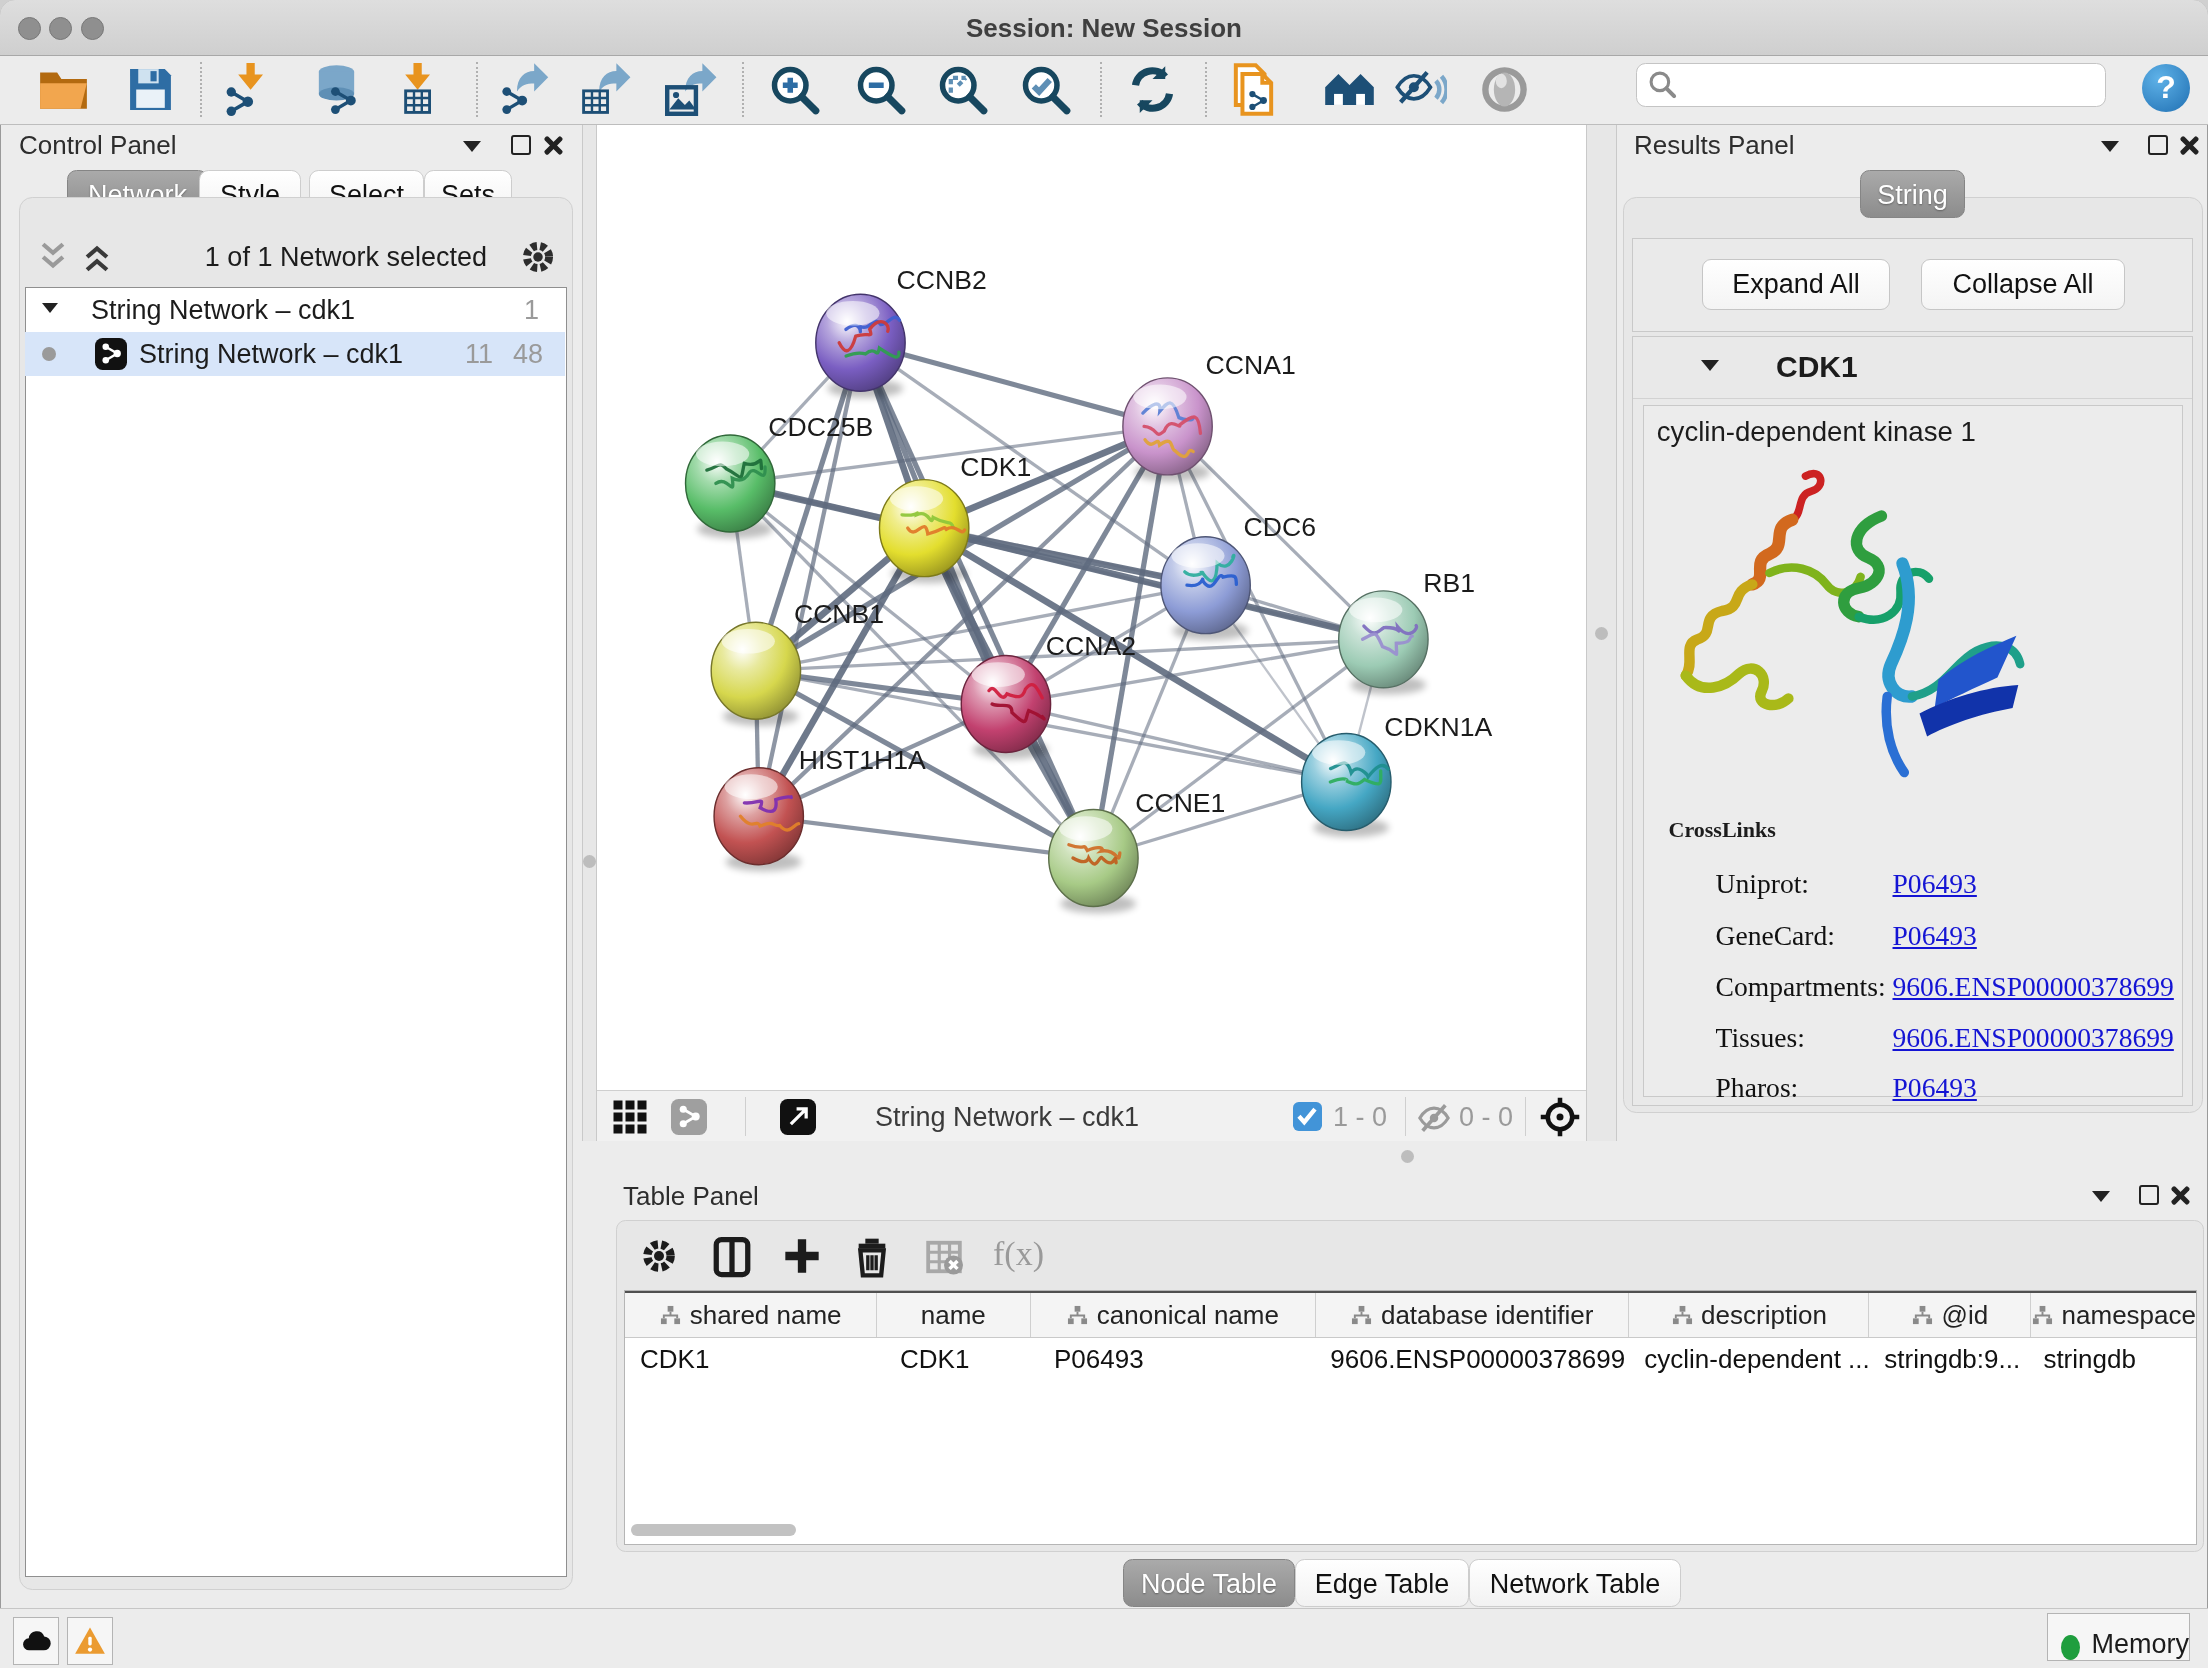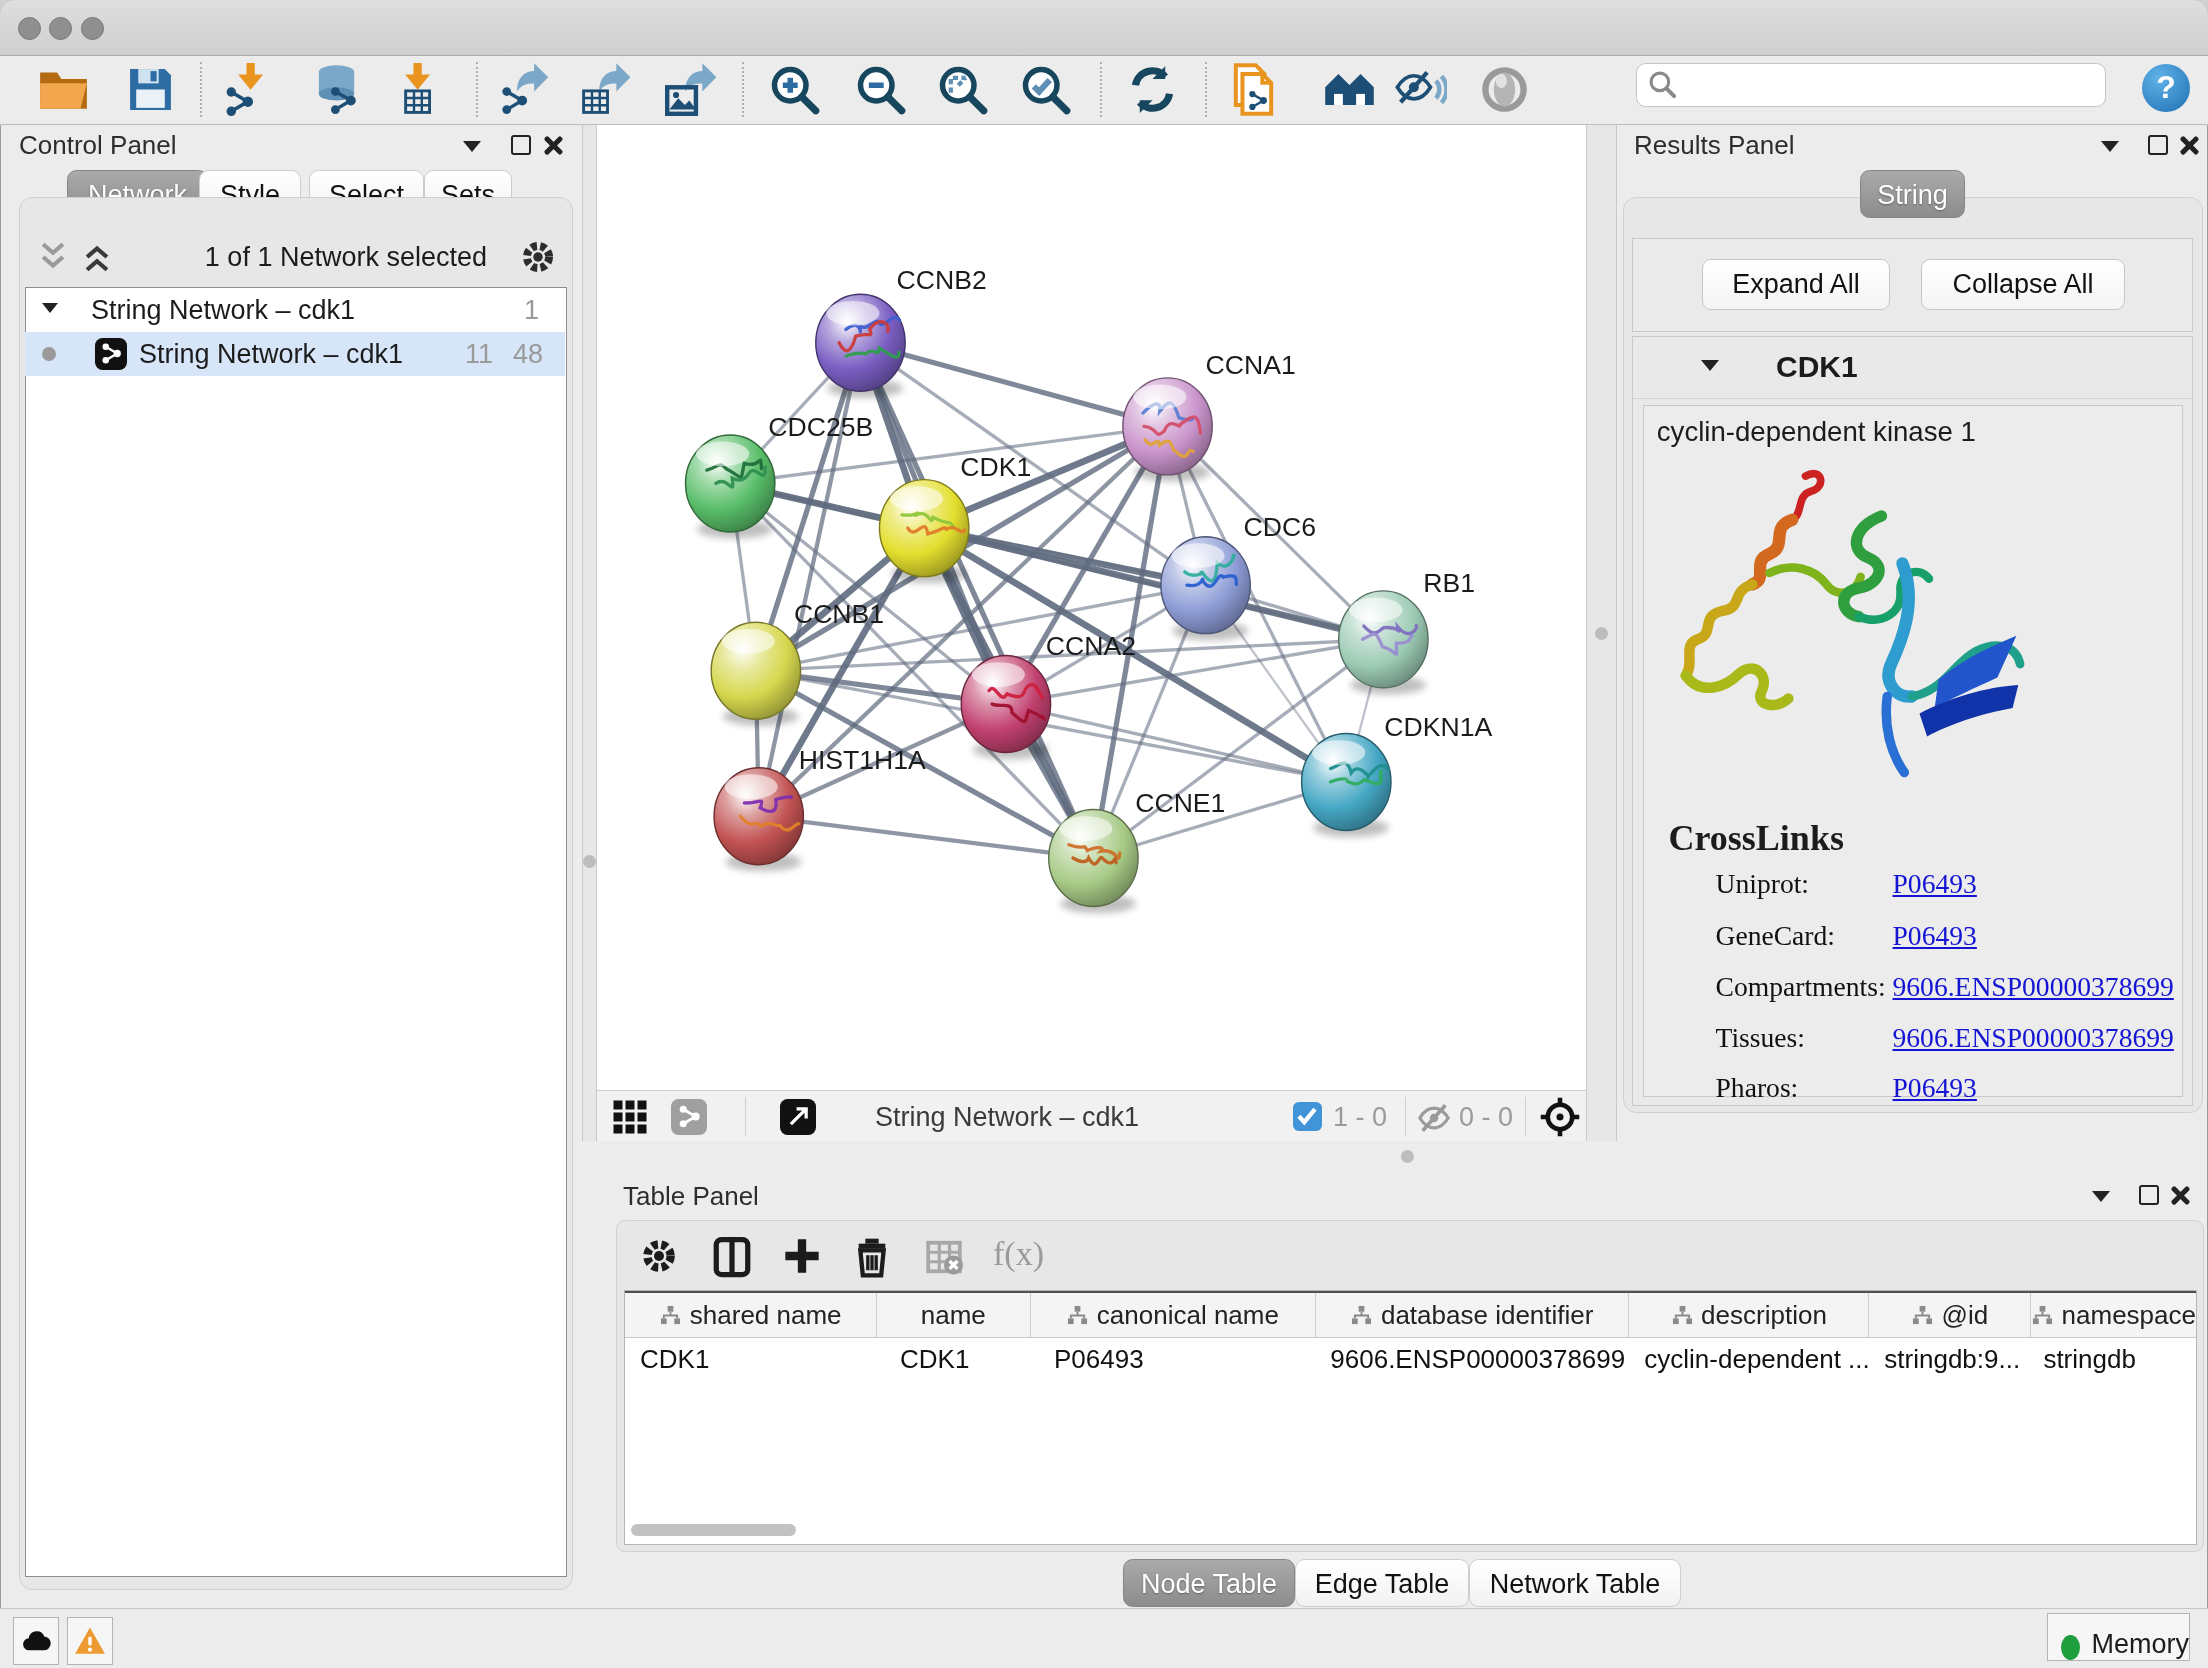--- a/index.html
+++ b/index.html
@@ -89,20 +89,21 @@
     </symbol>
   </defs>
 </svg>
 
 <div class="win">
 
   <div class="titlebar">
     <span class="tl" style="left:18px"></span>
     <span class="tl" style="left:49px"></span>
     <span class="tl" style="left:81px"></span>
+    <div class="title-text">Session: New Session</div>
   </div>
 
   <div class="toolbar">
     <div class="ti" style="left:38px">
       <svg width="51" height="51" viewBox="0 0 24 24">
         <path d="M1 4h8l2 3h12v14H1z" fill="#b36a10"></path>
           <path d="M1 9h22l-3 12H1z" fill="#f2a64e"></path>
         </svg>
     </div>
     <div class="ti" style="left:126px">
@@ -608,21 +609,21 @@
             <path d="M112 120 C136 108 160 116 172 132 C184 148 204 140 208 124" stroke="#7fb31c" stroke-width="9"></path>
             <path d="M230 60 C200 72 196 96 216 104 C236 112 228 132 206 136 C184 140 186 162 206 166" stroke="#2f9e3f" stroke-width="12"></path>
             <path d="M206 166 C232 176 252 160 250 140 C248 120 268 112 280 126" stroke="#17a06a" stroke-width="9"></path>
             <path d="M252 110 C268 150 252 190 240 216 C232 234 244 252 262 250" stroke="#2e9ccf" stroke-width="13"></path>
             <path d="M262 250 C296 244 306 214 330 202 C354 190 372 198 376 216" stroke="#1fa08a" stroke-width="9"></path>
             <path d="M290 232 C316 210 348 196 372 186 L352 230 C326 242 304 252 286 262 Z" fill="#2255cc" stroke="none"></path>
             <path d="M270 268 C300 252 340 240 374 238 L368 262 C334 268 300 280 278 292 Z" fill="#1133aa" stroke="none"></path>
             <path d="M236 250 C232 282 240 310 254 330" stroke="#2a6fd4" stroke-width="10"></path>
           </g>
         </svg>
-        <div class="serif" style="position:absolute;left:25px;top:411px;font-size:36px;font-weight:bold">CrossLinks</div>
+        <div class="serif" style="position:absolute;left:25px;top:411px;font-size:22px;font-weight:bold">CrossLinks</div>
         <div>
           <span class="serif xl-label" style="top:462px">Uniprot:</span>
           <a class="serif xl-value xlink" style="top:462px">P06493</a>
           <span class="serif xl-label" style="top:514px">GeneCard:</span>
           <a class="serif xl-value xlink" style="top:514px">P06493</a>
           <span class="serif xl-label" style="top:565px">Compartments:</span>
           <a class="serif xl-value xlink" style="top:565px">9606.ENSP00000378699</a>
           <span class="serif xl-label" style="top:616px">Tissues:</span>
           <a class="serif xl-value xlink" style="top:616px">9606.ENSP00000378699</a>
           <span class="serif xl-label" style="top:666px">Pharos:</span>

